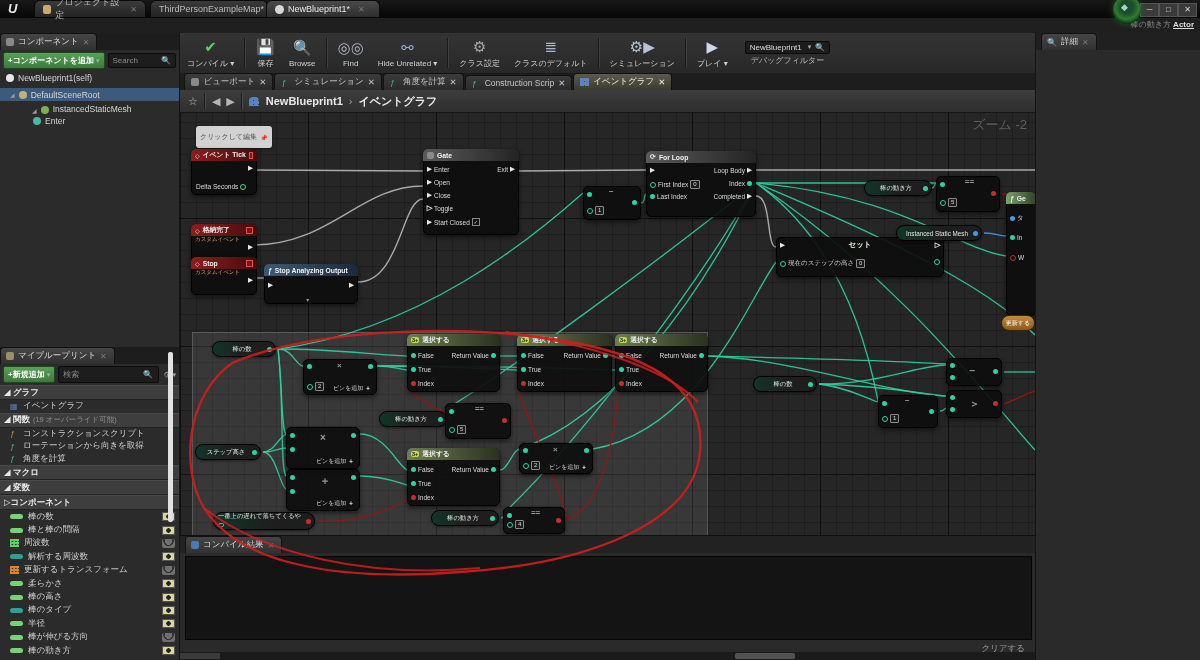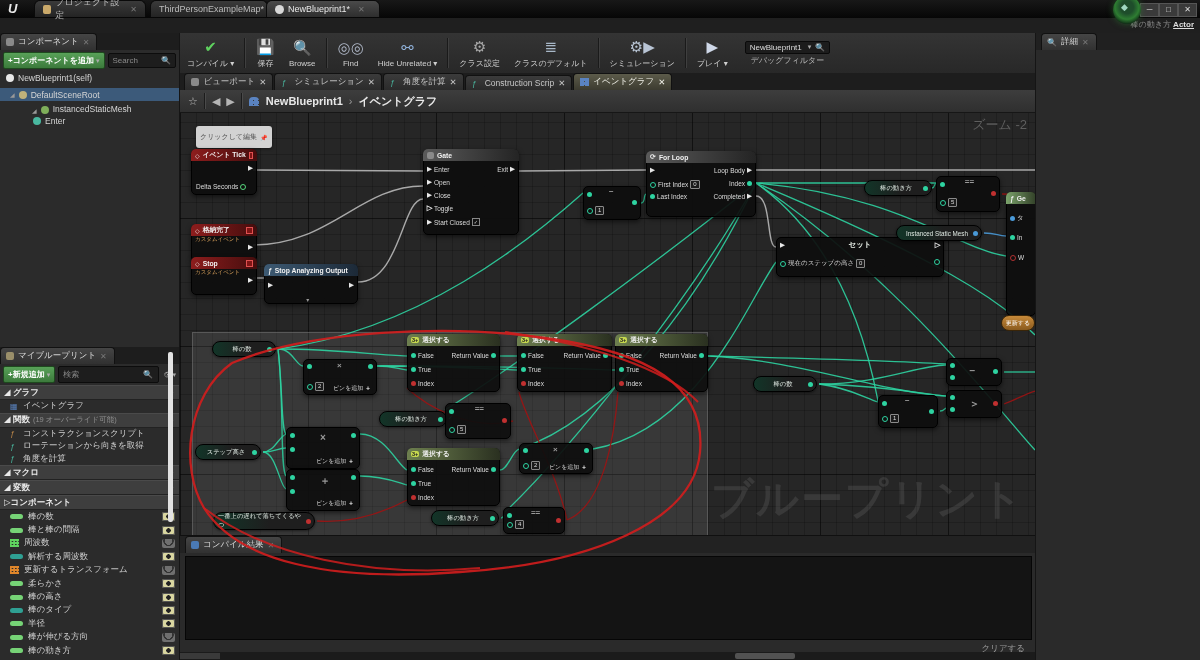--- a/index.html
+++ b/index.html
@@ -393,21 +393,20 @@
         <span class="fico">ƒ</span>
         <span>Construction Scrip</span>
         <span class="tclose">✕</span>
       </div><div class="dtab active">
         <span class="gico"></span>
         <span>イベントグラフ</span>
         <span class="tclose">✕</span>
       </div></div>
 
   <div id="graph">
-    <div id="watermark">ブループリント</div>
     <svg id="wires" width="855" height="445" viewBox="180 90 855 445">
         <path d="M253,170 L425,171" stroke="#b8b8b8" stroke-width="1.6" fill="none" opacity="0.9"></path>
         <path d="M519,171 L646,170" stroke="#b8b8b8" stroke-width="1.6" fill="none" opacity="0.9"></path>
         <path d="M756,170 L1035,170" stroke="#b8b8b8" stroke-width="1.6" fill="none" opacity="0.9"></path>
         <path d="M253,245 C330,245 360,186 423,186" stroke="#b8b8b8" stroke-width="1.4" fill="none" opacity="0.9"></path>
         <path d="M253,278 L264,278" stroke="#b8b8b8" stroke-width="1.4" fill="none" opacity="0.9"></path>
         <path d="M358,282 C400,282 402,199 423,199" stroke="#b8b8b8" stroke-width="1.4" fill="none" opacity="0.9"></path>
         <path d="M756,196 C772,196 766,247 776,247" stroke="#b8b8b8" stroke-width="1.4" fill="none" opacity="0.9"></path>
         <path d="M278,349 C293,349 296,366 303,366" stroke="#2ed3a1" stroke-width="1.3" fill="none" opacity="0.9"></path>
         <path d="M278,349 C335,349 375,355 407,356" stroke="#2ed3a1" stroke-width="1.3" fill="none" opacity="0.9"></path>

